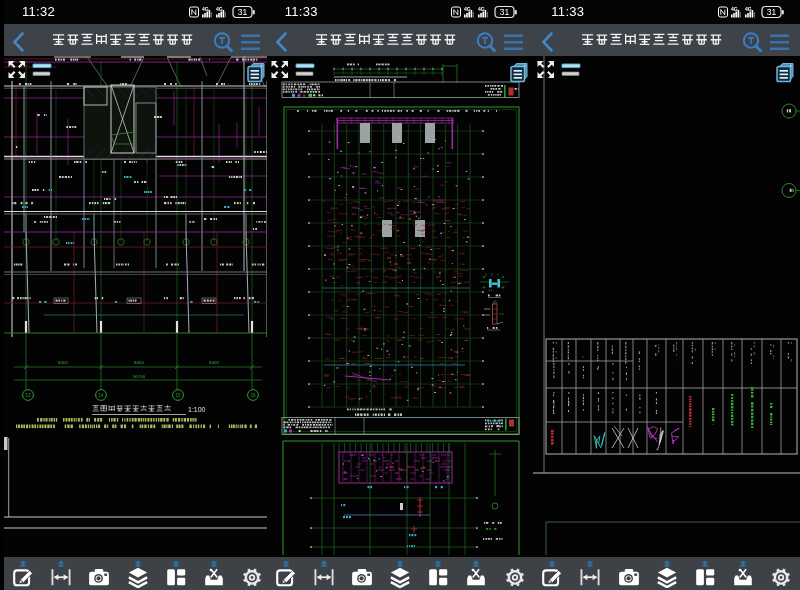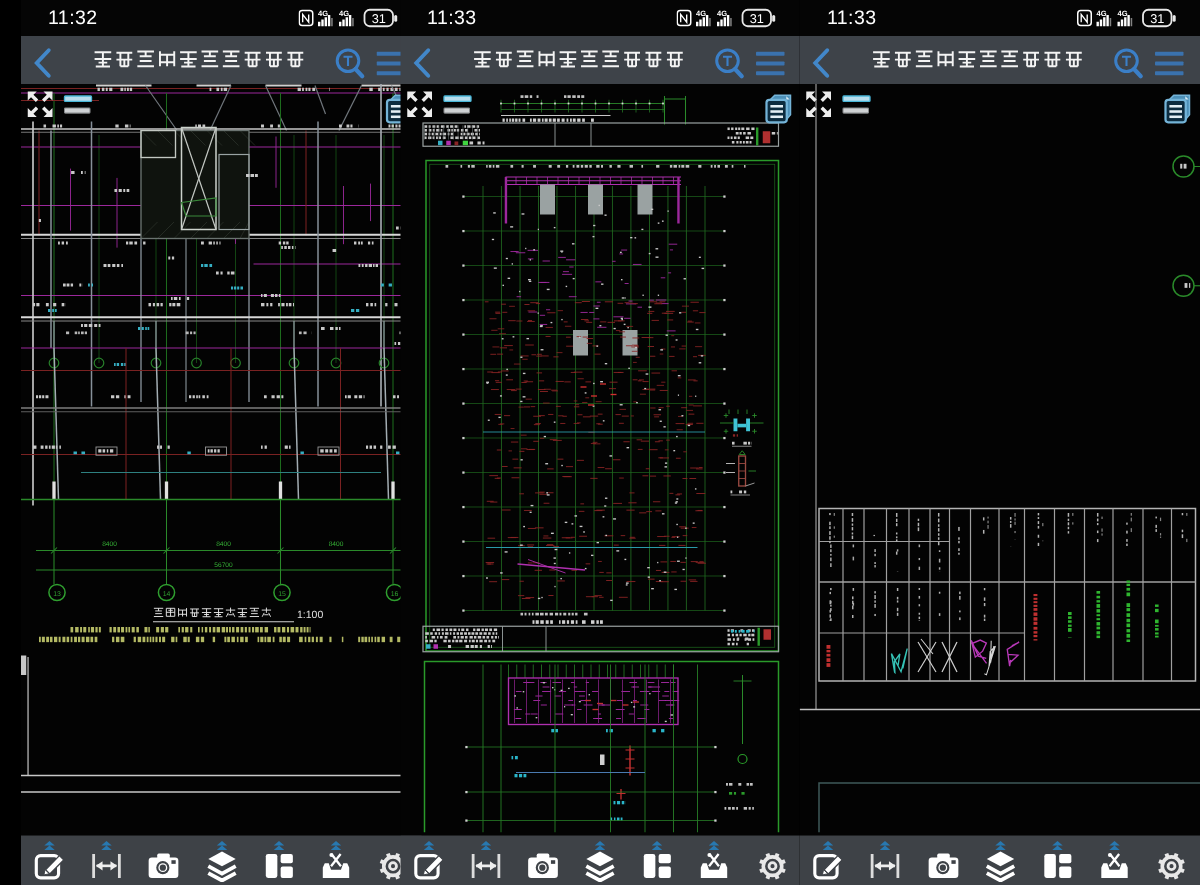--- a/index.html
+++ b/index.html
@@ -1,14 +1,14 @@
 <!DOCTYPE html>
 <html><head><meta charset="utf-8"><style>html,body{margin:0;padding:0;background:#000}*{box-sizing:border-box}.wrap{position:relative;width:800px;height:590px;background:#000;overflow:hidden;font-family:"Liberation Sans",sans-serif}.ph{position:absolute;top:0;width:266.7px;height:590px}.sb{position:absolute;top:0;left:0;right:0;height:24px;background:#050505}.time{position:absolute;left:18px;top:3.5px;font-size:13px;color:#fff;letter-spacing:0.3px}.tb{position:absolute;top:24px;left:0;right:0;height:32px;background:#3e4349}.cv{position:absolute;top:56px;left:0;right:0;height:501px;background:#030303;overflow:hidden}.bb{position:absolute;top:557px;left:0;right:0;height:33px;background:#3e4247}</style></head><body>
 <div class="wrap">
-    <div class="ph" style="left:14px">
+    <div class="ph" style="left:4px">
       <div class="sb">
         <span class="time">11:32</span>
         <svg width="68" height="14" viewBox="0 0 68 14" style="position:absolute;right:14px;top:5px">
           <rect x="0.5" y="2" width="9" height="10" rx="2" fill="none" stroke="#fff" stroke-width="1"></rect>
           <path d="M2.8 9.8 V4.6 L6.8 9.8 V4.6" fill="none" stroke="#fff" stroke-width="0.9"></path>
           <g fill="#fff">
             <text x="13" y="5.5" font-size="5" font-family="Liberation Sans,sans-serif" font-weight="bold">4G</text>
             <rect x="13" y="9.5" width="1.6" height="3"></rect>
             <rect x="15.2" y="8" width="1.6" height="4.5"></rect>
             <rect x="17.4" y="6.5" width="1.6" height="6"></rect>

